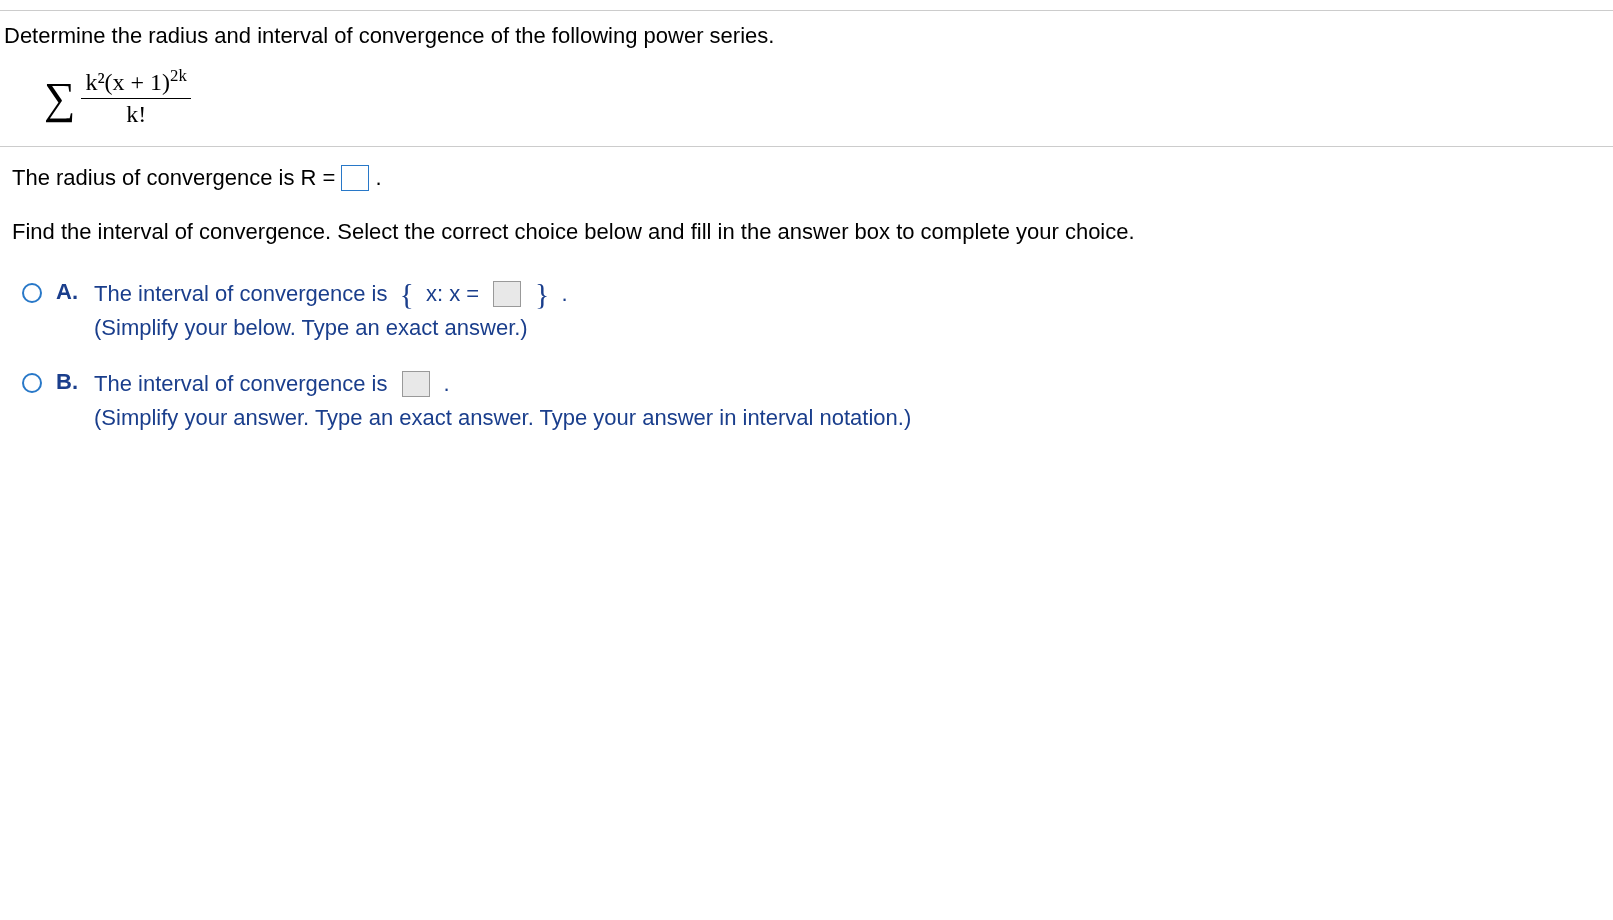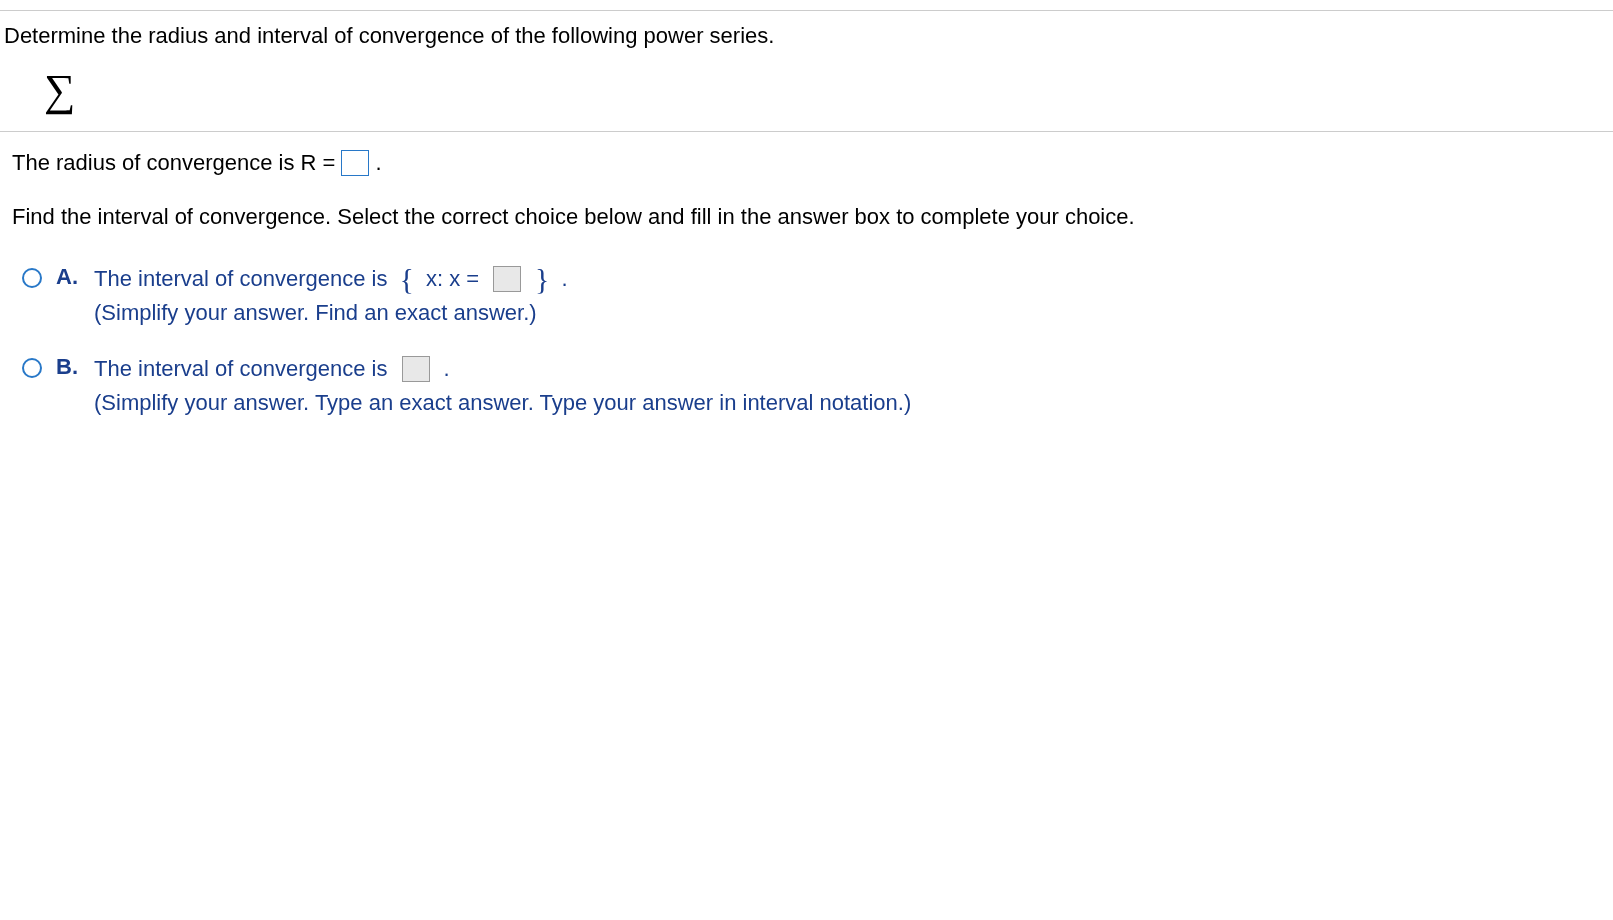--- a/index.html
+++ b/index.html
@@ -136,20 +136,26 @@
   </style>
 </head>
 <body>
 
 <div class="top-divider"></div>
 
 <div class="question-section">
   <div class="question-text">Determine the radius and interval of convergence of the following power series.</div>
   <div class="formula">
     <span class="sigma">∑</span>
+    <span class="fraction">
+      <span class="frac-num">
+        <span>k²(x + 1)</span><sup>2k</sup>
+      </span>
+      <span class="frac-den">k!</span>
+    </span>
   </div>
 </div>
 
 <div class="answer-section">
 
   <div class="radius-line">
     <span>The radius of convergence is R =</span>
     <span class="input-box"></span>
     <span>.</span>
   </div>
@@ -163,21 +169,21 @@
     <div class="choice-label">A.</div>
     <div class="choice-content">
       <div class="choice-line">
         <span>The interval of convergence is </span>
         <span class="brace">{</span>
         <span>x: x =</span>
         <span class="input-box-gray"></span>
         <span class="brace">}</span>
         <span>.</span>
       </div>
-      <div>(Simplify your answer. Find an exact answer.)</div>
+      <div>(Simplify your below. Type an exact answer.)</div>
     </div>
   </div>
 
   <div class="choice-row">
     <div class="radio-wrap">
       <span class="radio-circle"></span>
     </div>
     <div class="choice-label">B.</div>
     <div class="choice-content">
       <div class="choice-line">

